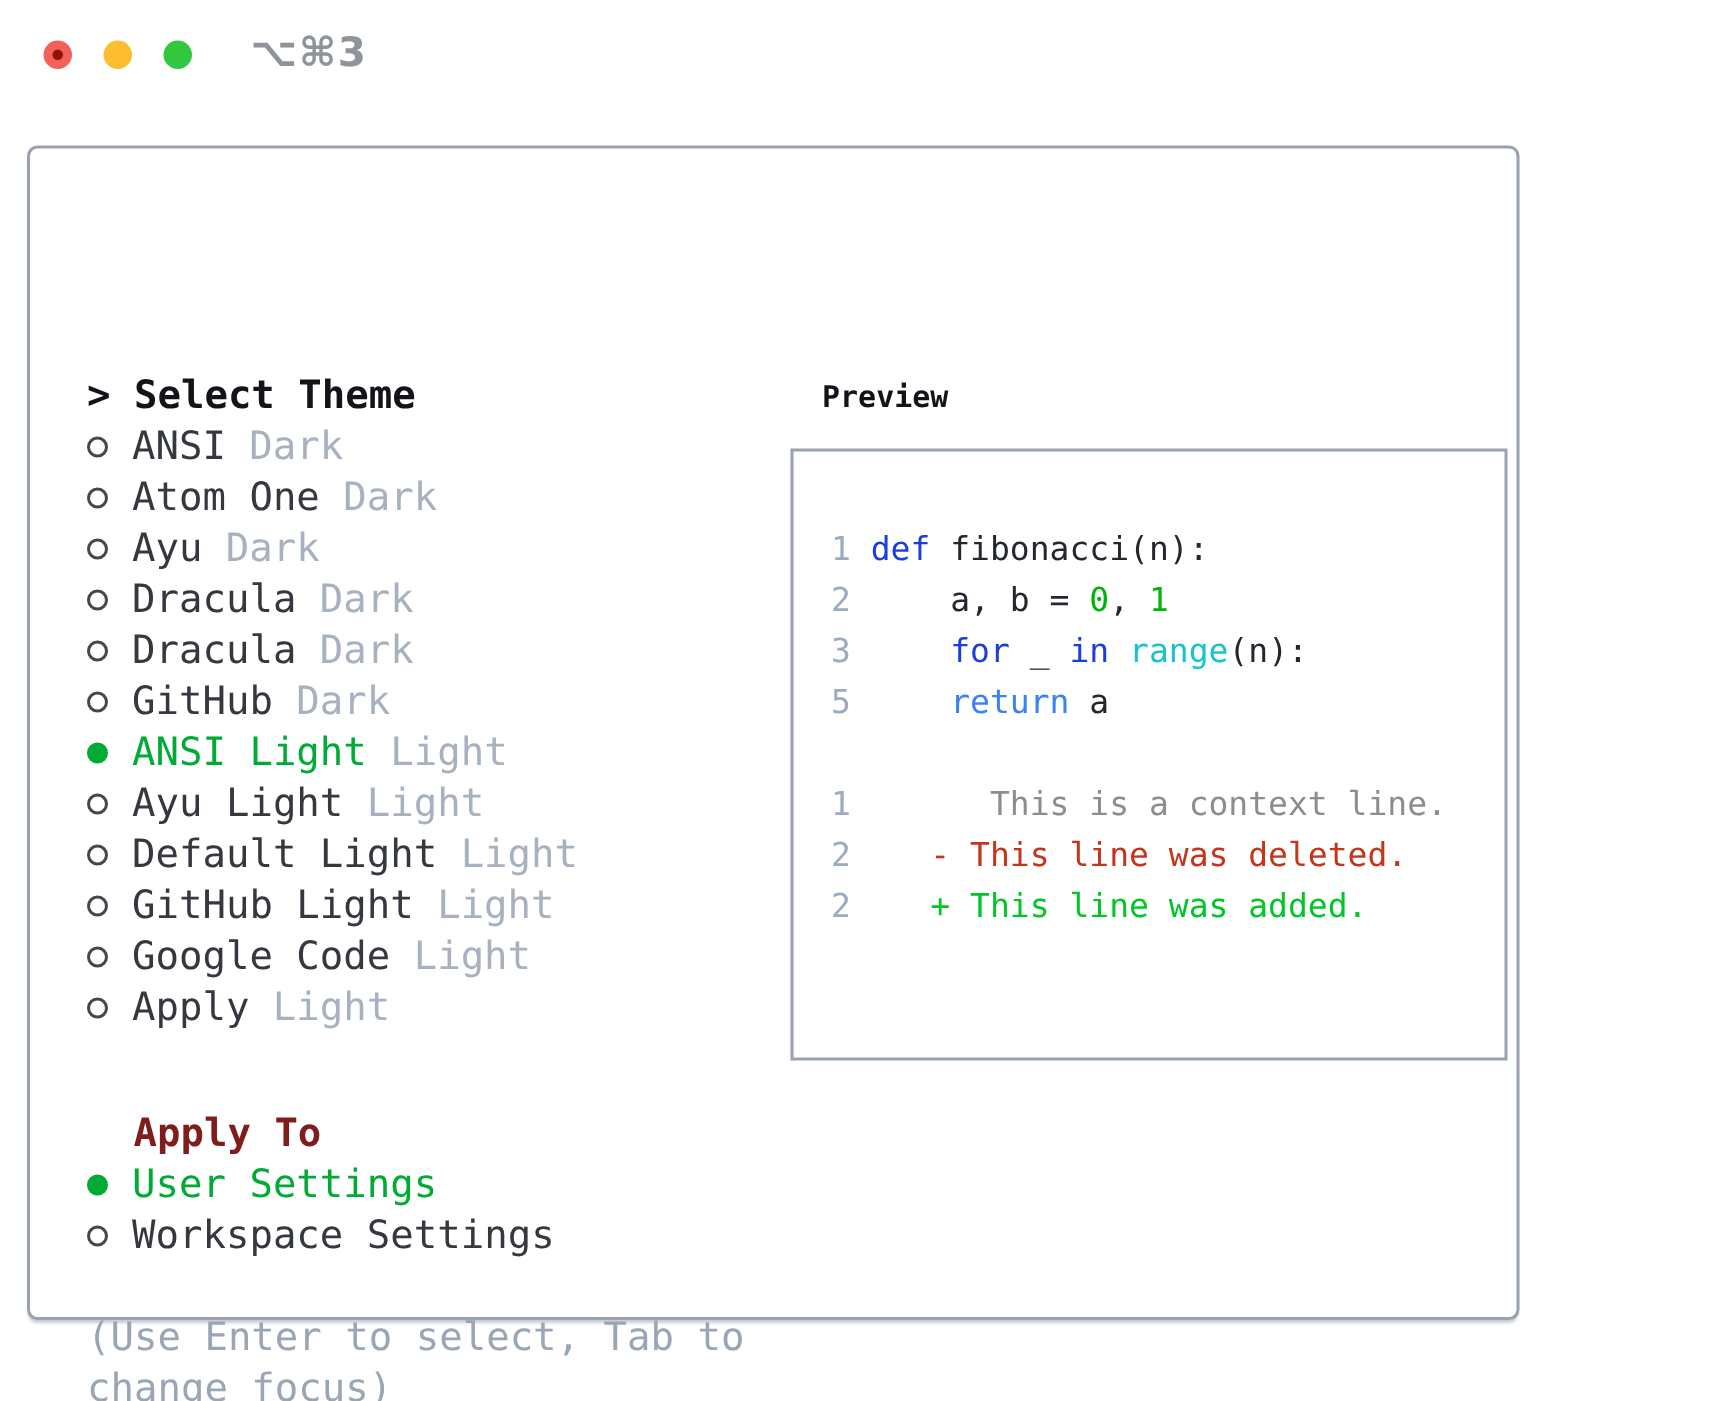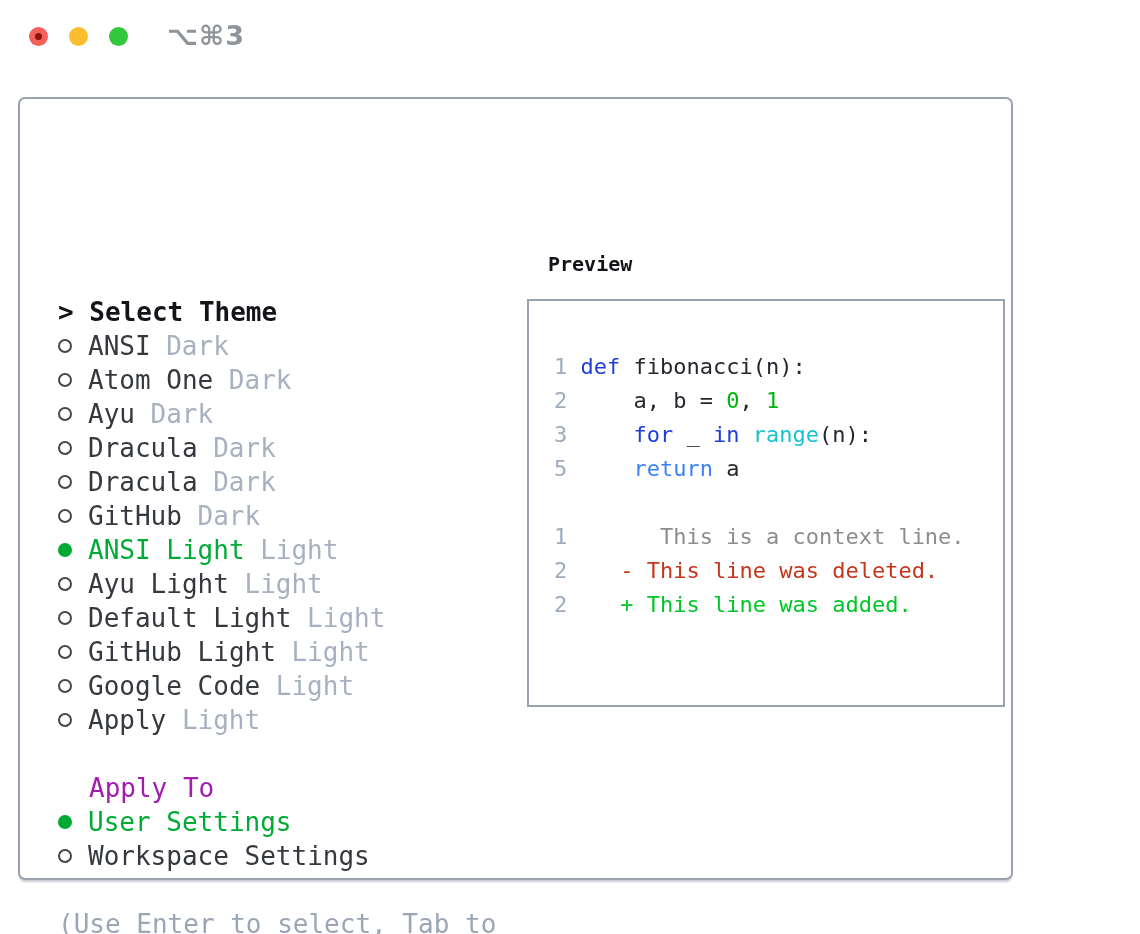--- a/index.html
+++ b/index.html
@@ -25,22 +25,22 @@
     position:absolute;left:18px;top:97px;width:995px;height:783px;
     box-sizing:border-box;border:2px solid #99a2ae;border-radius:7px;
     background:#ffffff;box-shadow:0 3px 2px -1px rgba(154,163,175,.55);
   }
   
   .left-col{
     position:absolute;left:38px;top:148px;width:445px;
     font-size:26px;line-height:34px;
   }
   .line{height:34px;display:flex;align-items:center;}
-  .theme-header{font-weight:bold;color:#131419;white-space:pre;margin-top:48px;}
-  .apply-header{font-weight:normal;color:#a21caf;padding-left:31px;}
+  .theme-header{font-weight:bold;color:#131419;white-space:pre;}
+  .apply-header{font-weight:bold;color:#7f1d1d;padding-left:31px;margin-top:16px;}
   .radio{width:14px;height:14px;border-radius:50%;border:2px solid #44484e;box-sizing:border-box;margin-right:16px;flex:none;}
   .radio.sel{border:none;background:#00ab35;}
   .tname{color:#35393f;white-space:pre;}
   .tvariant{color:#a7b1bf;margin-left:15.6px;white-space:pre;text-align:center;}
   .spacer{height:34px;}
   .help-line{height:34px;display:flex;align-items:center;color:#9aa6b5;white-space:pre;}
   
   .preview-header{
     position:absolute;left:500px;top:148px;height:34px;display:flex;align-items:center;
     font-size:20px;font-weight:bold;color:#131419;margin-left:28px;

